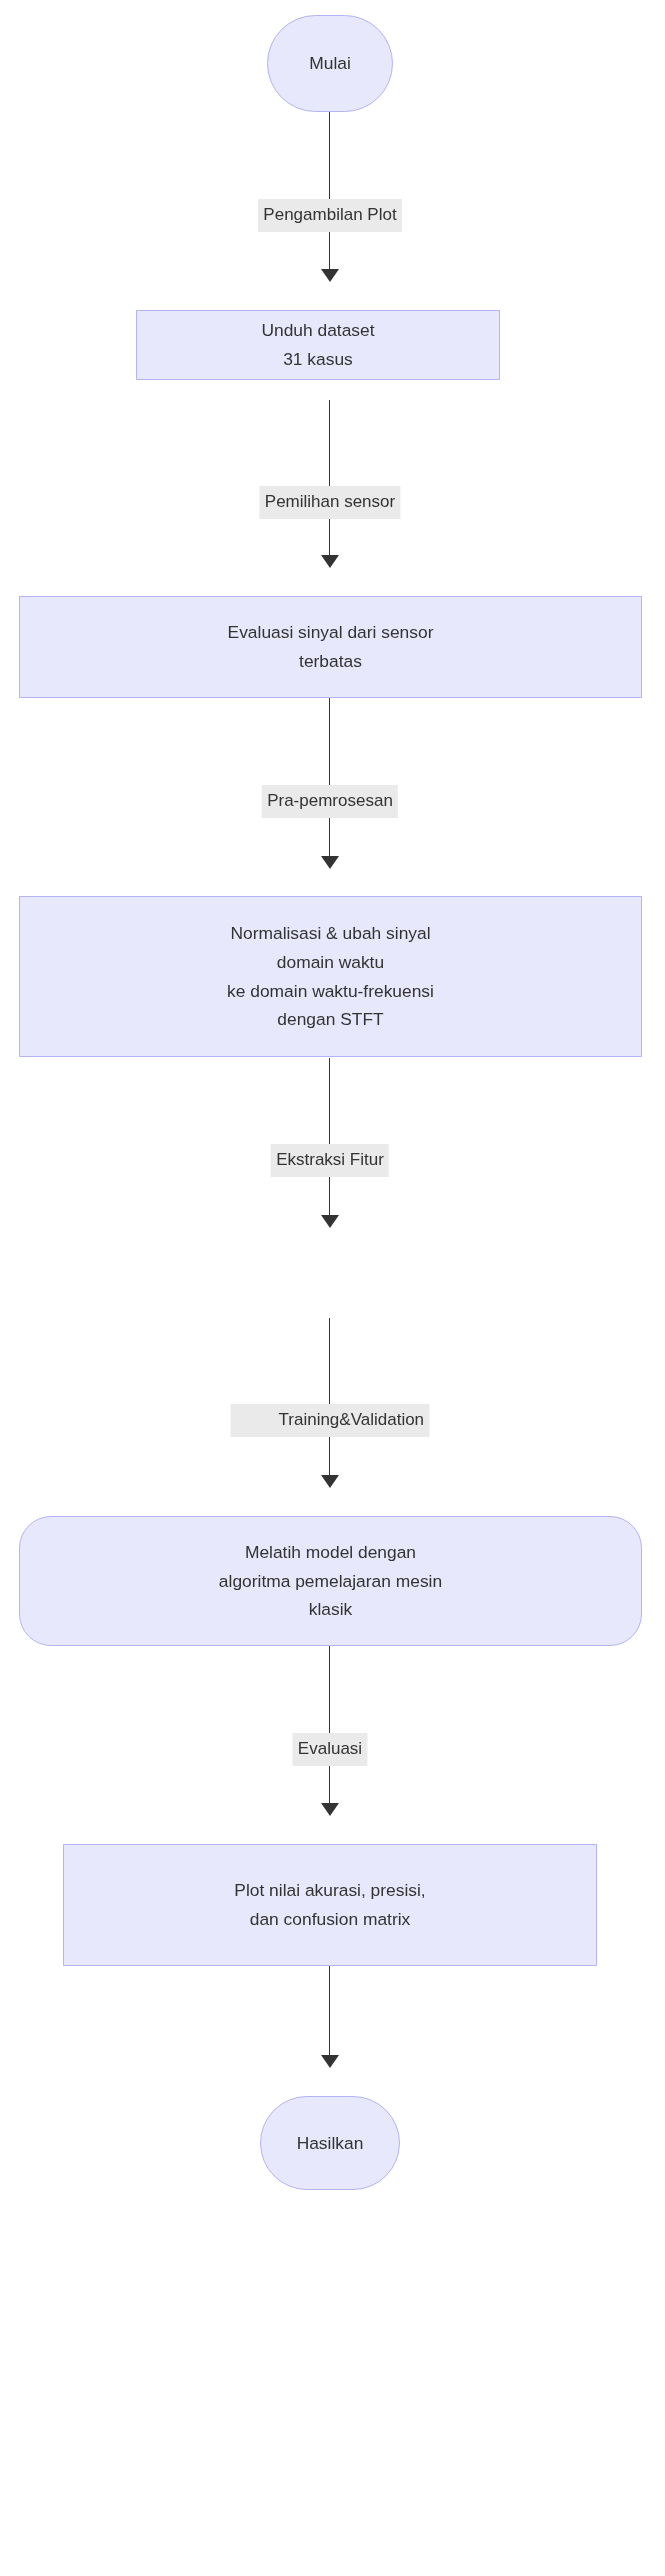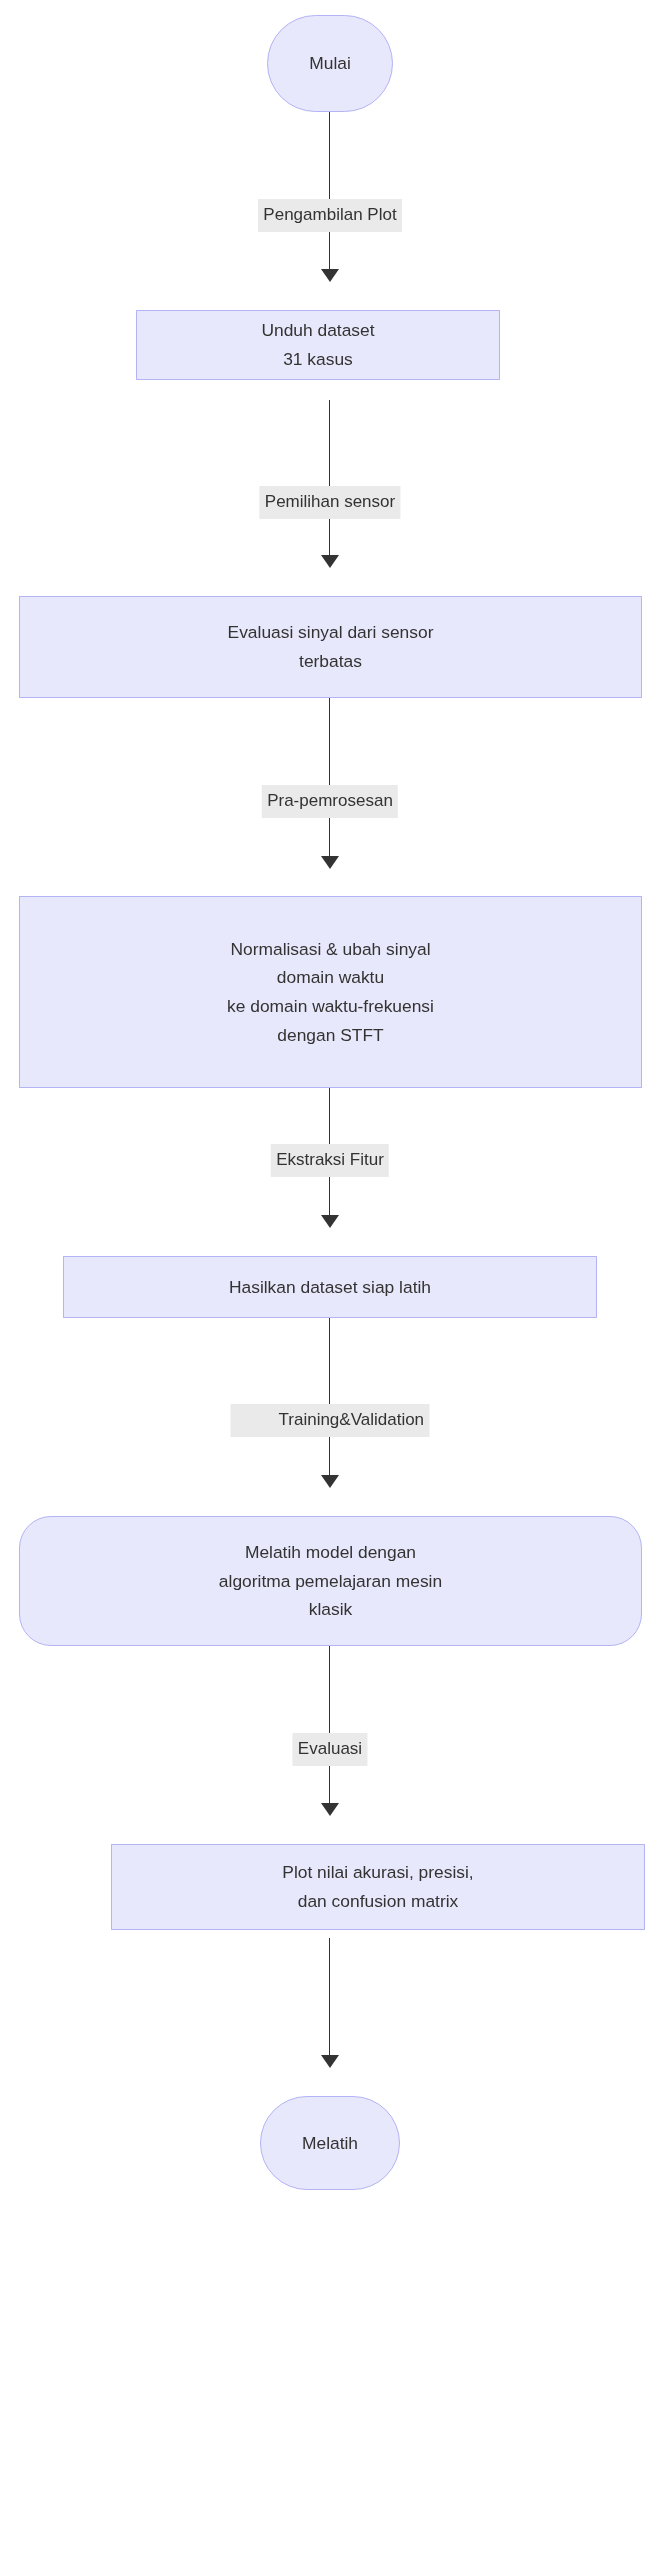--- a/index.html
+++ b/index.html
@@ -100,55 +100,52 @@
 
   <div class="node process" style="left:19px; top:596px; width:623px; height:102px;">
     <span class="label">Evaluasi sinyal dari sensor
 terbatas</span>
   </div>
 
   <div class="edge-line" style="top:698px; height:158px;"></div>
   <div class="edge-label" style="top:785px;">Pra-pemrosesan</div>
   <div class="arrow-head" style="top:856px;"></div>
 
-  <div class="node process" style="left:19px; top:896px; width:623px; height:192px;">
+  <div class="node process" style="left:19px; top:896px; width:623px; height:161px;">
     <span class="label">Normalisasi &amp; ubah sinyal
 domain waktu
 ke domain waktu-frekuensi
 dengan STFT</span>
   </div>
 
   <div class="edge-line" style="top:1058px; height:158px;"></div>
   <div class="edge-label" style="top:1144px;">Ekstraksi Fitur</div>
   <div class="arrow-head" style="top:1215px;"></div>
 
-  <div class="node process" style="left:63px; top:1256px; width:534px; height:62px;">
-    <span class="label">Hasilkan dataset siap latih</span>
-  </div>
 
   <div class="edge-line" style="top:1318px; height:157px;"></div>
   <div class="edge-label" style="top:1404px;padding-left:48px;">Training&amp;Validation</div>
   <div class="arrow-head" style="top:1475px;"></div>
 
   <div class="node process" style="left:19px; top:1516px; width:623px; height:130px;border-radius:32px;">
     <span class="label">Melatih model dengan
 algoritma pemelajaran mesin
 klasik</span>
   </div>
 
   <div class="edge-line" style="top:1646px; height:157px;"></div>
   <div class="edge-label" style="top:1733px;">Evaluasi</div>
   <div class="arrow-head" style="top:1803px;"></div>
 
-  <div class="node process" style="left:63px; top:1844px; width:534px; height:86px;margin-left:48px;">
+  <div class="node process" style="left:63px; top:1844px; width:534px; height:122px;">
     <span class="label">Plot nilai akurasi, presisi,
 dan confusion matrix</span>
   </div>
 
   <div class="edge-line" style="top:1938px; height:117px;"></div>
   <div class="arrow-head" style="top:2055px;"></div>
 
   <div class="node terminal" style="left:260px; top:2096px; width:140px; height:94px;">
-    <span class="label">Melatih</span>
+    <span class="label">Hasilkan</span>
   </div>
 
 </div>
 
 
 </body></html>

